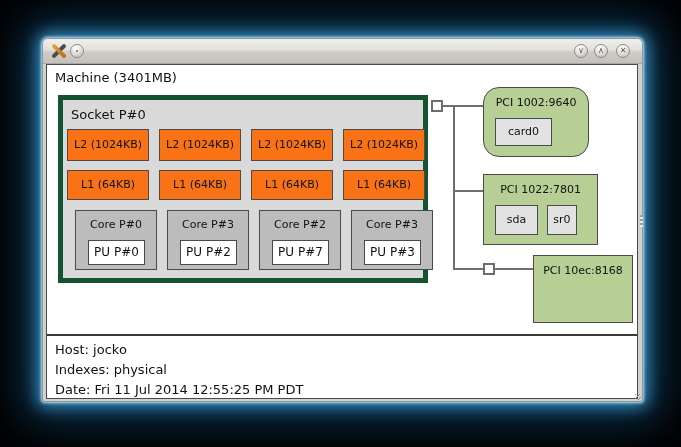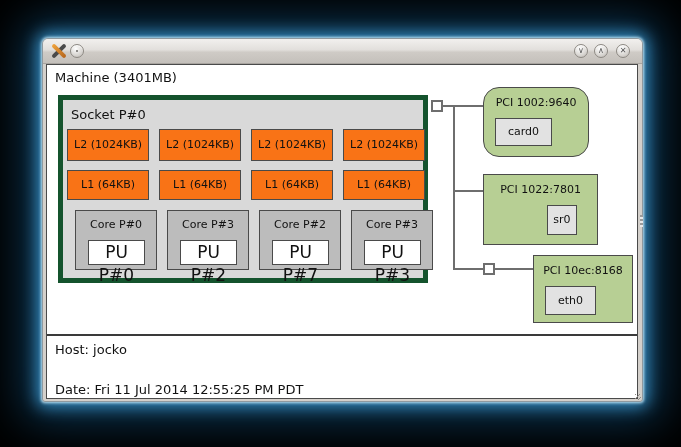--- a/index.html
+++ b/index.html
@@ -42,21 +42,21 @@
   .socket-label{left:8px;top:7px;}
 
   .cell{position:absolute;width:82px;border:1px solid #4a4a4a;text-align:center;font-size:11px;color:#111;}
   .cell.white{background:#f97316;}
   .col0{left:4px;} .col1{left:96px;} .col2{left:188px;} .col3{left:280px;}
   .l2{top:29px;height:32px;line-height:30px;}
   .l1{top:70px;height:30px;line-height:28px;}
   .core{top:110px;height:60px;background:#bcbcbc;margin-left:8px;}
   .core-label{position:relative;display:block;margin-top:7px;font-size:11px;}
   .pu{position:absolute;left:12px;top:29px;width:57px;height:25px;background:#fff;
-    border:1px solid #4a4a4a;line-height:23px;font-size:17px;}
+    border:1px solid #4a4a4a;line-height:23px;font-size:12px;}
 
   
   .pci{position:absolute;background:#b7cf94;border:1px solid #4a4a4a;}
   .pci .pci-label{position:absolute;left:0;top:8px;width:100%;text-align:center;font-size:11px;color:#111;}
   .pci1{left:436px;top:22px;width:106px;height:70px;border-radius:16px;}
   .pci2{left:436px;top:109px;width:115px;height:71px;}
   .pci3{left:486px;top:190px;width:100px;height:68px;}
   .dev{position:absolute;background:#e2e2e2;border:1px solid #4a4a4a;text-align:center;font-size:11px;color:#111;}
   .dev.card0{left:11px;top:30px;width:57px;height:28px;line-height:26px;}
   .dev.sda{left:11px;top:30px;width:43px;height:30px;line-height:28px;}
@@ -152,28 +152,29 @@
       <div class="cline hl3a"></div>
       <div class="bridge bridgeB"></div>
       <div class="cline hl3b"></div>
 
       <div class="pci pci1">
         <span class="pci-label">PCI 1002:9640</span>
         <div class="dev card0">card0</div>
       </div>
       <div class="pci pci2">
         <span class="pci-label">PCI 1022:7801</span>
+        <div class="dev sda">sda</div>
         <div class="dev sr0">sr0</div>
       </div>
       <div class="pci pci3">
         <span class="pci-label">PCI 10ec:8168</span>
-        <div class="dev eth0">eth0</div>
       </div>
 
       <div class="separator"></div>
       <span class="lbl legend-host">Host: jocko</span>
+      <span class="lbl legend-indexes">Indexes: physical</span>
       <span class="lbl legend-date">Date: Fri 11 Jul 2014 12:55:25 PM PDT</span>
     </div>
 
     <div class="side-grip"></div>
     <div class="corner-grip"></div>
   </div>
 </div>
 
 </body></html>

